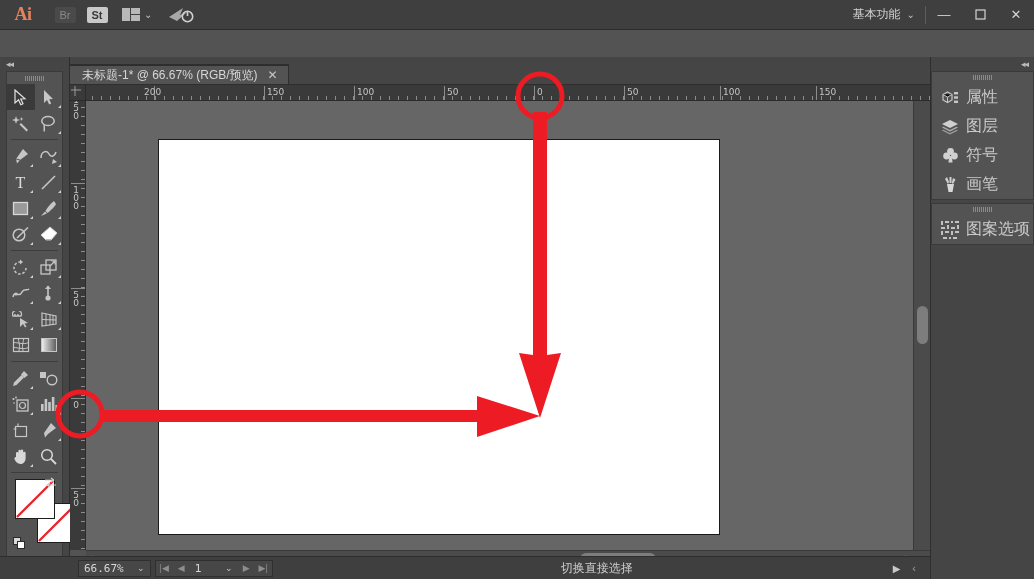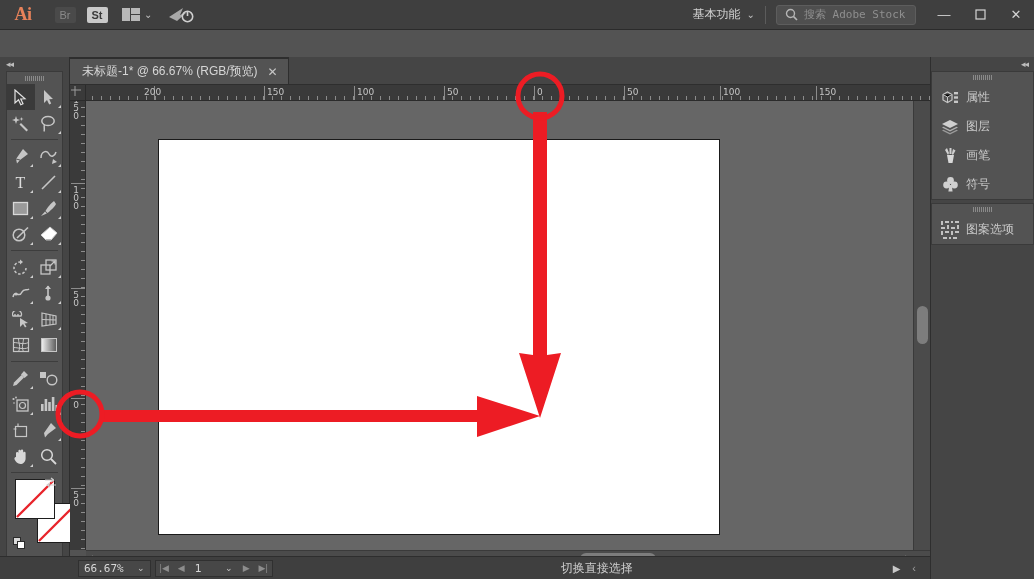--- a/index.html
+++ b/index.html
@@ -78,21 +78,21 @@
   .menu-item:first-child { margin-left: 6px; }
 
   
   .tabbar {
     position: absolute; left: 70px; top: 57px; width: 860px; height: 28px;
     background: #454545; display: flex; align-items: flex-end;
     border-bottom: 1px solid #2e2e2e;
   }
   .doc-tab {
     display: flex; align-items: center; gap: 10px;
-    background: #535353; height: 27px; padding: 0 10px 0 12px;
+    background: #535353; height: 20px; padding: 0 10px 0 12px;
     border-right: 1px solid #2e2e2e;
     border-top: 2px solid #2e2e2e;
     color: #d6d6d6; font-size: 12px;
   }
   .tab-close { color: #c8c8c8; font-size: 12px; }
 
   
   .toolpanel {
     position: absolute; left: 0; top: 57px; width: 70px; height: 522px;
     background: #454545; border-right: 1px solid #2e2e2e;
@@ -232,21 +232,21 @@
   }
   .rp-collapse {
     height: 14px; display: flex; align-items: center; justify-content: flex-end;
     padding-right: 6px; color: #bdbdbd; font-size: 9px; letter-spacing: -1px;
   }
   .rp-group { background: #535353; border: 1px solid #3a3a3a; margin: 0 0 3px 0; }
   .rp-grip { height: 11px; display: flex; align-items: center; justify-content: center; gap: 1px; }
   .rp-grip i { width: 1px; height: 5px; background: #8a8a8a; display: block; }
   .rp-item {
     display: flex; align-items: center; gap: 7px;
-    height: 29px; padding-left: 9px; color: #c9c9c9; font-size: 12px;
+    height: 29px; padding-left: 9px; color: #c9c9c9; font-size: 16px;
   }
   .rp-ico { width: 18px; height: 18px; display: flex; align-items: center; justify-content: center; }
 
   
   .annot { position: absolute; left: 0; top: 0; width: 1034px; height: 579px; pointer-events: none; z-index: 20; }
 </style>
 </head>
 <body>
 
 <div id="app">
@@ -277,27 +277,20 @@
         <line x1="19.5" y1="4.8" x2="19.5" y2="9" stroke="#cfcfcf" stroke-width="1.6"></line>
       </svg>
     </div>
 
     <div class="tb-right">
       <div class="workspace">
         <span>基本功能</span>
         <span class="chev">⌄</span>
       </div>
       <div class="tb-sep"></div>
-      <div class="search-box">
-        <svg width="13" height="13" viewBox="0 0 13 13">
-          <circle cx="5.5" cy="5.5" r="4" fill="none" stroke="#b5b5b5" stroke-width="1.4"></circle>
-          <line x1="8.4" y1="8.4" x2="12" y2="12" stroke="#b5b5b5" stroke-width="1.6"></line>
-        </svg>
-        <span class="search-ph">搜索 Adobe Stock</span>
-      </div>
       <div class="wctl">
         <div>—</div>
         <div>
           <svg width="11" height="11" viewBox="0 0 11 11">
               <rect x="1" y="1" width="9" height="9" fill="none" stroke="#d4d4d4" stroke-width="1.2"></rect>
             </svg>
         </div>
         <div>✕</div>
       </div>
     </div>
@@ -837,39 +830,39 @@
             <path d="M2.5 10.8 L9 14 L15.5 10.8 L17 11.6 L9 15.6 L1 11.6 Z" fill="#9b9b9b"></path>
           </svg>
         </span>
         <span>图层</span>
       </div>
 
 
       <div class="rp-item">
         <span class="rp-ico">
           <svg width="17" height="17" viewBox="0 0 17 17">
+            <circle cx="8.5" cy="4.5" r="3.4" fill="#d0d0d0"></circle>
+            <circle cx="4.6" cy="9" r="3.4" fill="#d0d0d0"></circle>
+            <circle cx="12.4" cy="9" r="3.4" fill="#d0d0d0"></circle>
+            <path d="M7.3 9 L9.7 9 L10.6 15.5 L6.4 15.5 Z" fill="#d0d0d0"></path>
+          </svg>
+        </span>
+        <span>符号</span>
+      </div>
+
+      <div class="rp-item">
+        <span class="rp-ico">
+          <svg width="17" height="17" viewBox="0 0 17 17">
             <path d="M3 3 L5 1 L7 6 L6 8 Z" fill="#cfcfcf"></path>
             <path d="M7.5 1 L9.5 1 L9.5 7 L7.5 7 Z" fill="#cfcfcf"></path>
             <path d="M11 2 L13.5 3.5 L11 8 L9.8 7 Z" fill="#cfcfcf"></path>
             <path d="M5 8 L12 8 L10.5 16 L6.5 16 Z" fill="#d8d8d8"></path>
           </svg>
         </span>
         <span>画笔</span>
-      </div>
-
-      <div class="rp-item">
-        <span class="rp-ico">
-          <svg width="17" height="17" viewBox="0 0 17 17">
-            <circle cx="8.5" cy="4.5" r="3.4" fill="#d0d0d0"></circle>
-            <circle cx="4.6" cy="9" r="3.4" fill="#d0d0d0"></circle>
-            <circle cx="12.4" cy="9" r="3.4" fill="#d0d0d0"></circle>
-            <path d="M7.3 9 L9.7 9 L10.6 15.5 L6.4 15.5 Z" fill="#d0d0d0"></path>
-          </svg>
-        </span>
-        <span>符号</span>
       </div>
     </div>
 
     <div class="rp-group">
       <div class="rp-grip">
           <i></i>
           <i></i>
           <i></i>
           <i></i>
           <i></i>

